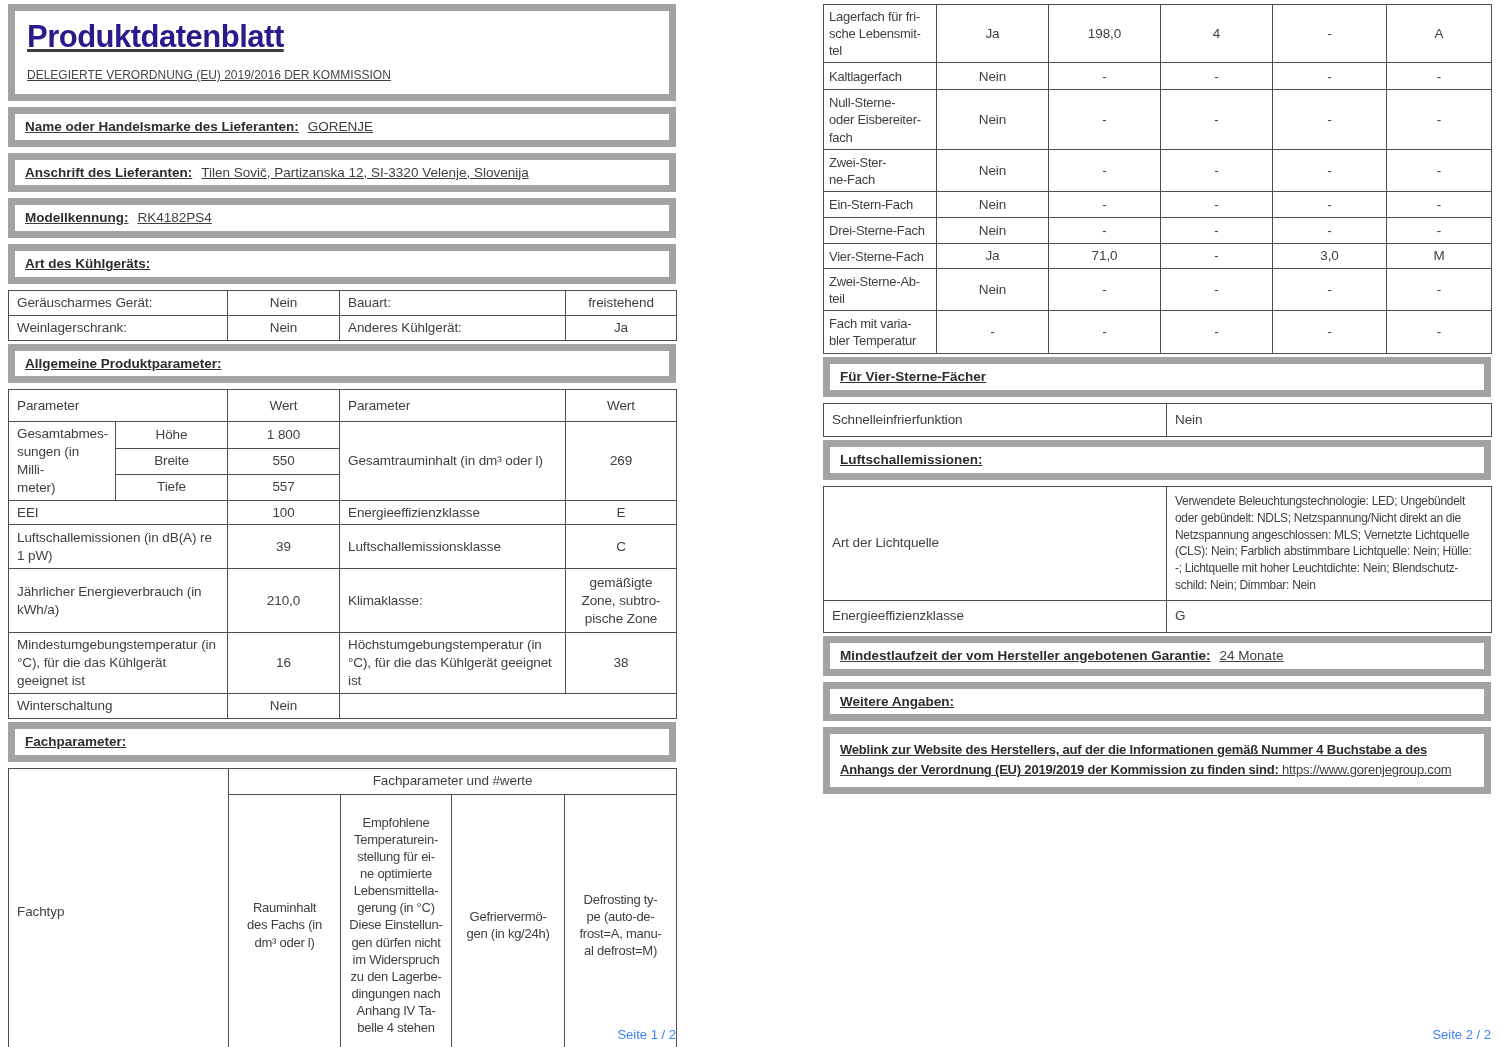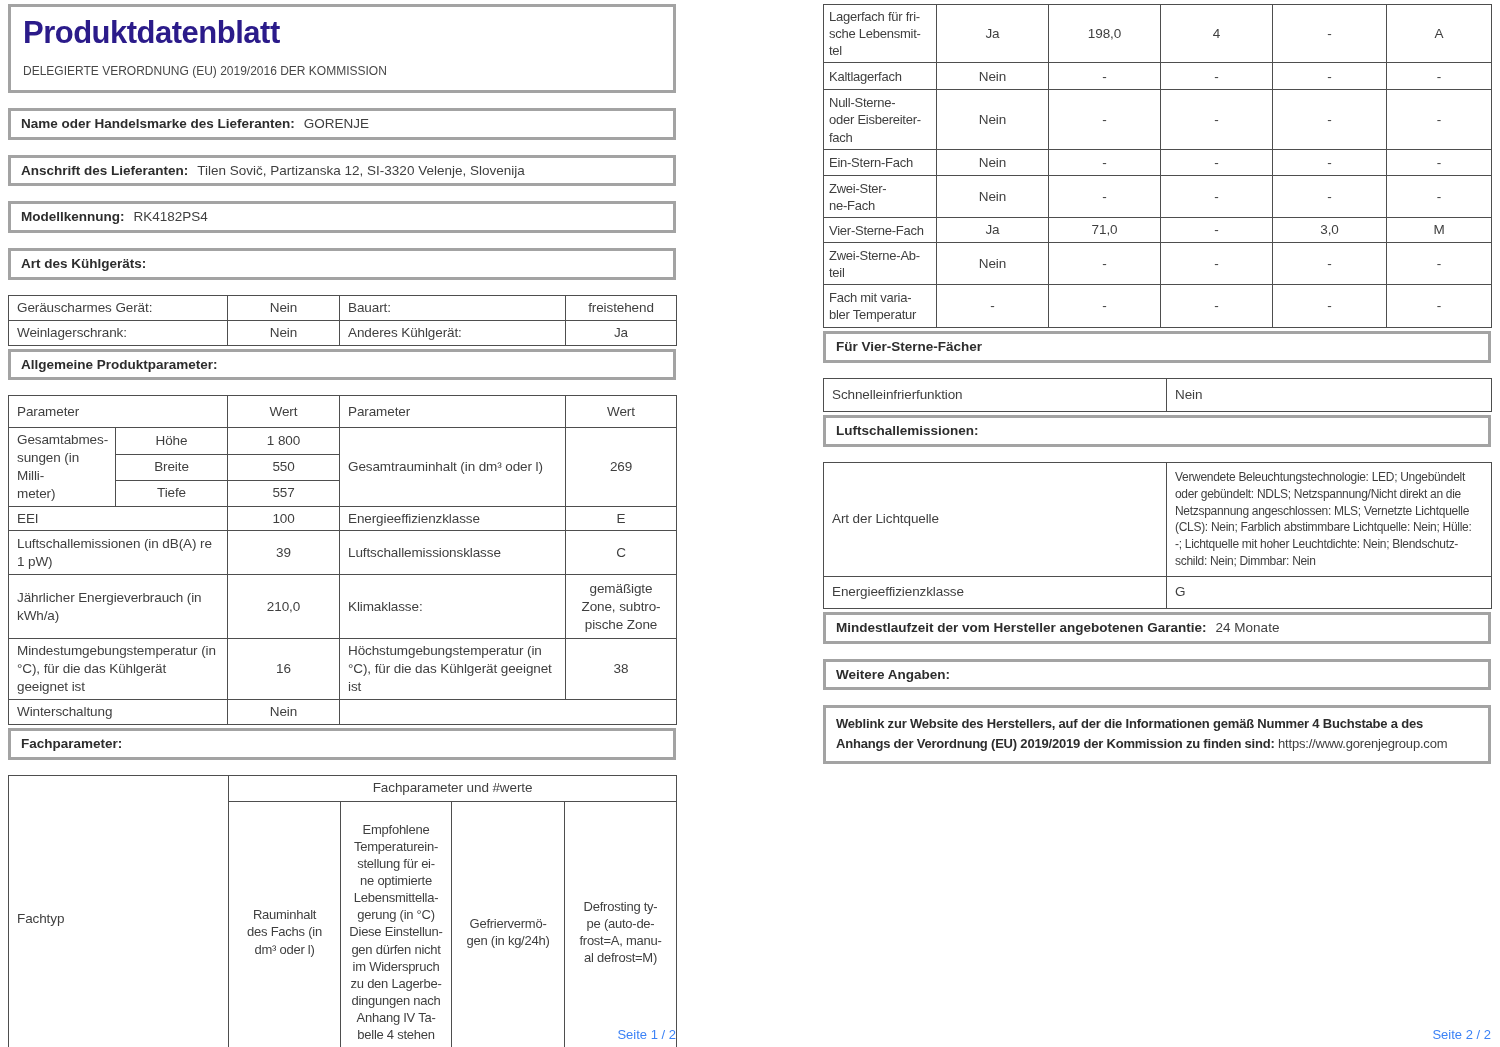--- a/index.html
+++ b/index.html
@@ -6,21 +6,21 @@
   html,body { background:#ffffff; }
   body {
     width:1500px; height:1047px; position:relative; overflow:hidden;
     font-family:"Liberation Sans", sans-serif;
     color:#3f3f3f; font-size:13.5px; line-height:1.32;
   }
   .page { position:absolute; top:4px; width:668px; }
   #page1 { left:8px; }
   #page2 { left:823px; }
 
-  .block { border:3px solid #a3a3a3; margin-bottom:15px; background:#fff; }
+  .block { border:7px solid #a3a3a3; margin-bottom:6px; background:#fff;text-decoration:underline; }
 
   .doc-header { padding:6px 12px 10px 12px; }
   .doc-title { font-size:31px; font-weight:bold; color:#2b1b8a; letter-spacing:-0.5px; }
   .doc-subtitle { margin-top:10px; font-size:12px; color:#474747; }
 
   .inline-row { padding:4px 10px; min-height:28px; display:flex; align-items:center; gap:9px; }
   .b { font-weight:bold; color:#2d2d2d; }
   .section-row { padding:4px 10px; min-height:26px; display:flex; align-items:center; font-weight:bold; color:#2d2d2d; }
 
   table { border-collapse:collapse; width:100%; table-layout:fixed; margin-bottom:3px; background:#fff; }
@@ -268,31 +268,39 @@
     <tr style="height:60px">
       <td class="nm">Null-Sterne-
 oder Eisbereiter-
 fach</td>
       <td class="c">Nein</td>
       <td class="c">-</td>
       <td class="c">-</td>
       <td class="c">-</td>
       <td class="c">-</td>
     </tr>
-    <tr style="height:26px">
-      <td class="nm">Ein-Stern-Fach</td>
-      <td class="c">Nein</td>
-      <td class="c">-</td>
-      <td class="c">-</td>
-      <td class="c">-</td>
-      <td class="c">-</td>
-    </tr>
     <tr style="height:42px">
       <td class="nm">Zwei-Ster-
 ne-Fach</td>
+      <td class="c">Nein</td>
+      <td class="c">-</td>
+      <td class="c">-</td>
+      <td class="c">-</td>
+      <td class="c">-</td>
+    </tr>
+    <tr style="height:26px">
+      <td class="nm">Ein-Stern-Fach</td>
+      <td class="c">Nein</td>
+      <td class="c">-</td>
+      <td class="c">-</td>
+      <td class="c">-</td>
+      <td class="c">-</td>
+    </tr>
+    <tr style="height:26px">
+      <td class="nm">Drei-Sterne-Fach</td>
       <td class="c">Nein</td>
       <td class="c">-</td>
       <td class="c">-</td>
       <td class="c">-</td>
       <td class="c">-</td>
     </tr>
     <tr style="height:24px">
       <td class="nm">Vier-Sterne-Fach</td>
       <td class="c">Ja</td>
       <td class="c">71,0</td>

